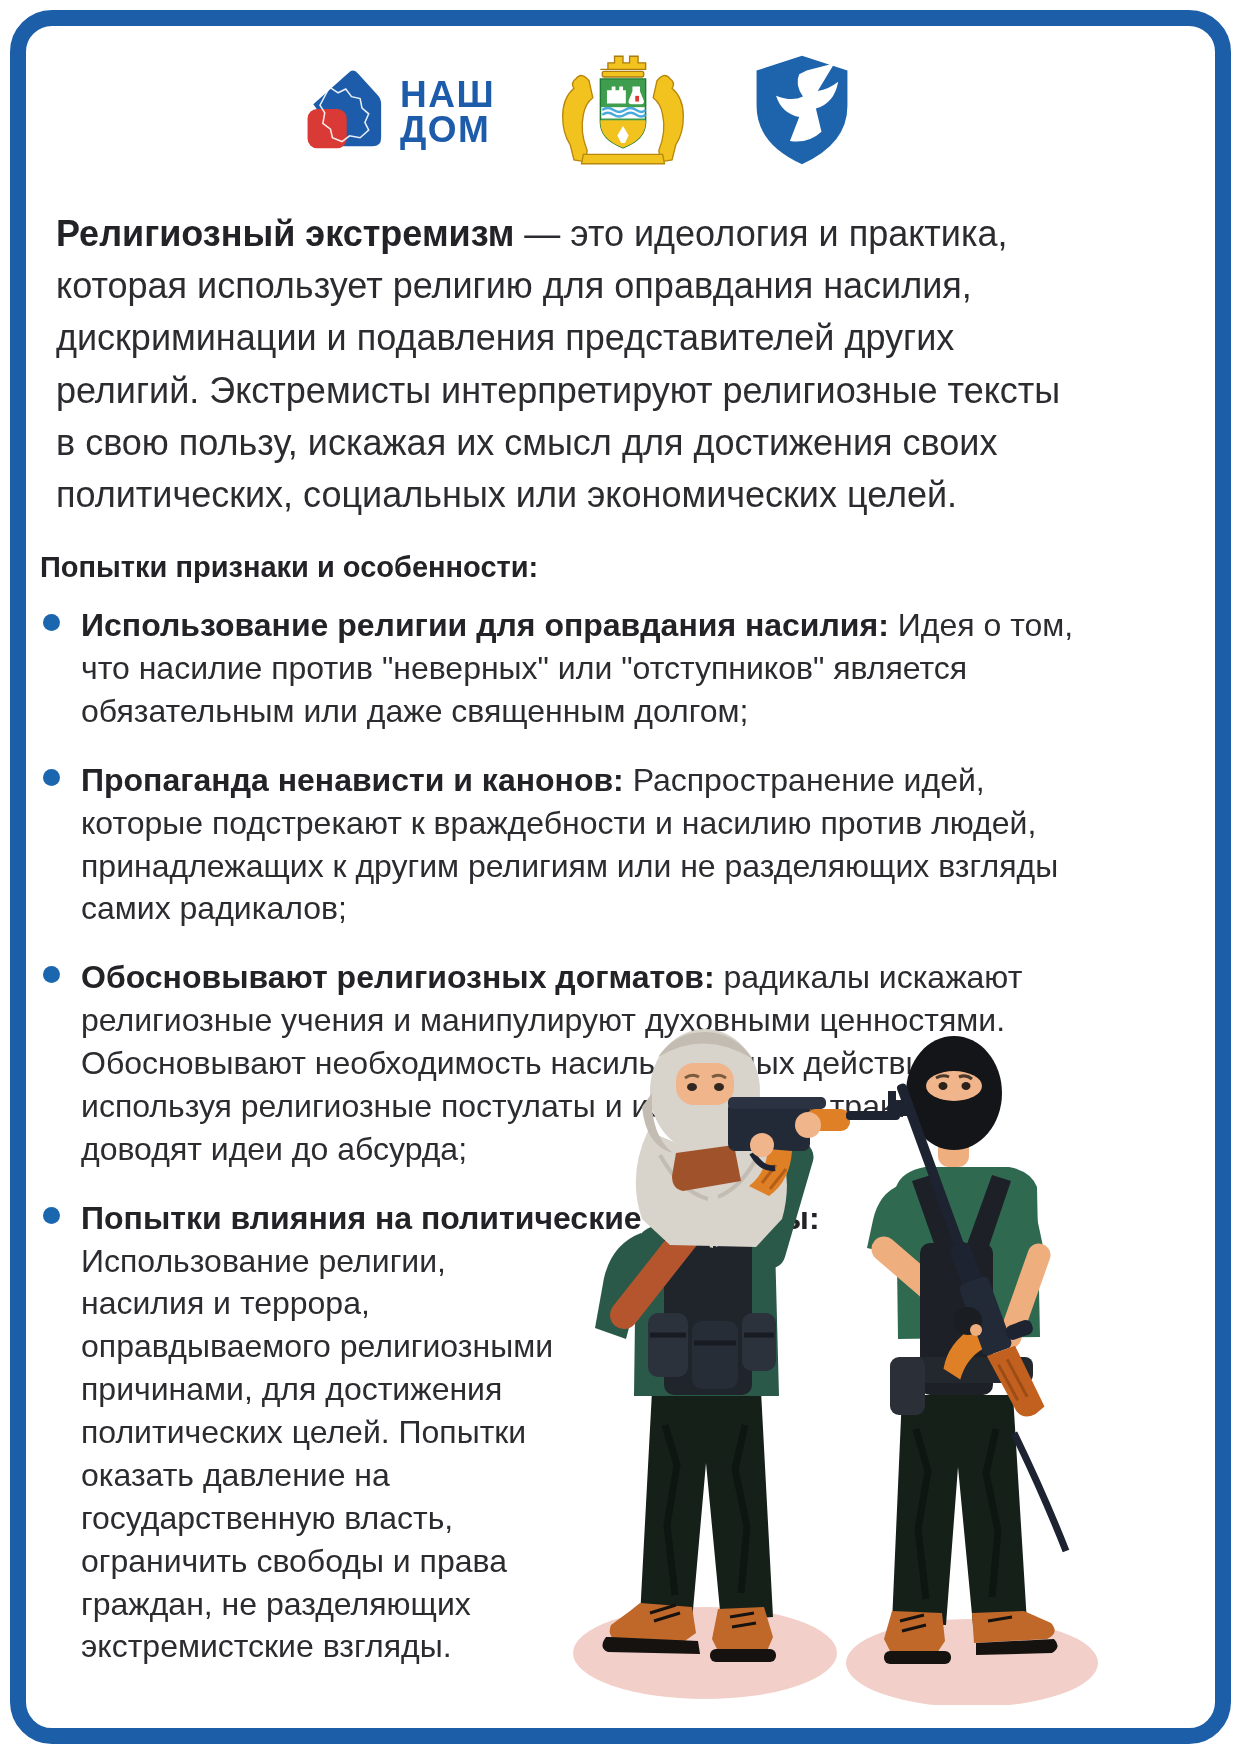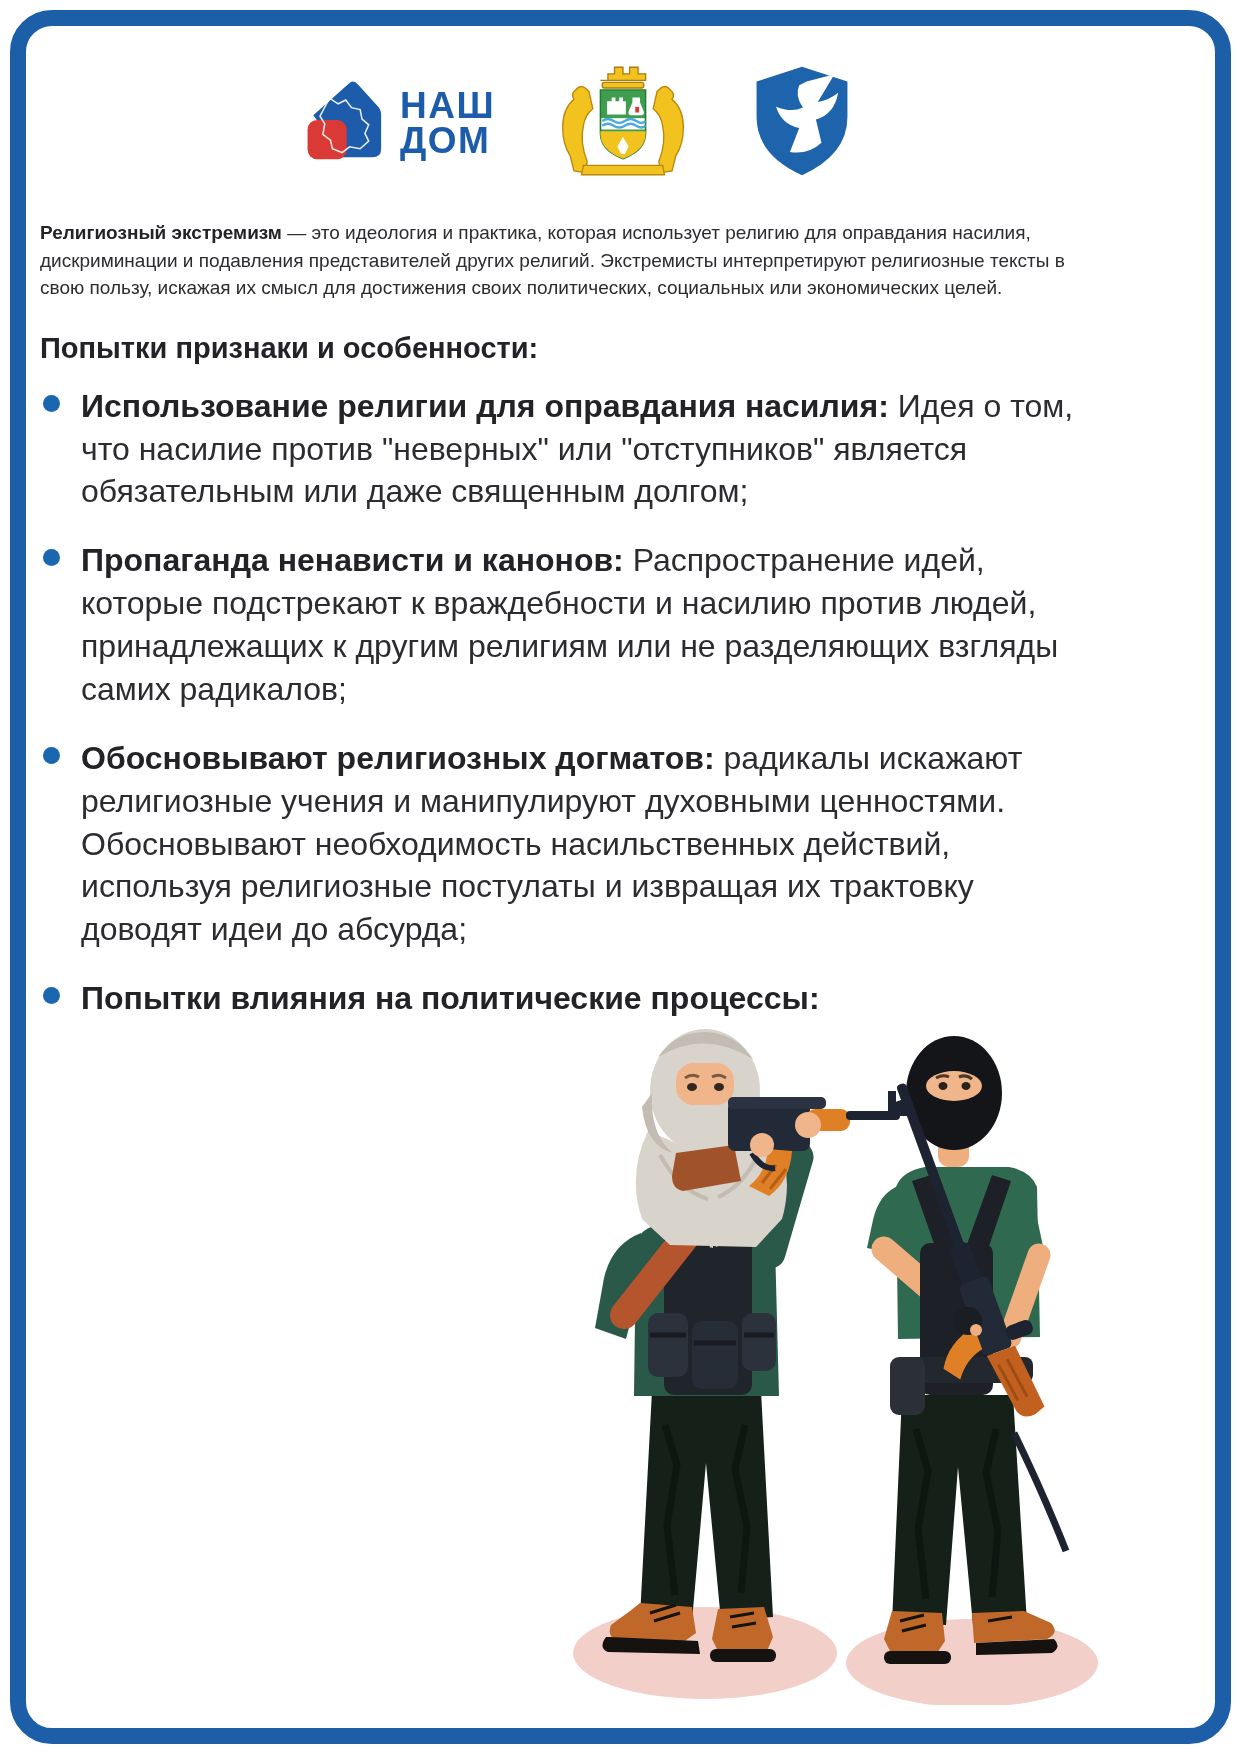--- a/index.html
+++ b/index.html
@@ -13,21 +13,21 @@
   }
   .frame{
     position:absolute;
     left:10px;top:10px;right:10px;bottom:10px;
     border:16px solid #1c5fa8;
     border-radius:42px;
     pointer-events:none;
   }
   .content{
     position:absolute;
-    left:40px;top:41px;right:40px;
+    left:40px;top:30px;right:40px;
   }
   
   .logos{
     display:flex;
     align-items:center;
     justify-content:center;
     gap:62px;
     margin-top:22px;
     padding-right:90px;
     height:120px;
@@ -35,22 +35,22 @@
   .nashdom{display:flex;align-items:center;gap:16px;}
   .nashdom-text{
     font-weight:bold;
     color:#1d5caa;
     font-size:37px;
     line-height:.95;
     letter-spacing:1.5px;
   }
   
   .intro{
-    margin:36px 0 0 0;
-    font-size:19px;
+    margin:36px 0 0 16px;
+    font-size:36px;
     line-height:1.45;
     max-width:1025px;
     color:#2c2b30;
   }
   .intro b{color:#232227;}
   .features-heading{
     margin:30px 0 20px 0;
     font-size:29px;
     font-weight:bold;
     color:#232227;
@@ -157,21 +157,21 @@
     <li>
       <span class="dot"></span>
       <span><span class="b-label">Пропаганда ненависти и канонов:</span><span> Распространение идей, которые подстрекают к враждебности и насилию против людей, принадлежащих к другим религиям или не разделяющих взгляды самих радикалов;</span></span>
     </li>
     <li>
       <span class="dot"></span>
       <span><span class="b-label">Обосновывают религиозных догматов:</span><span> радикалы искажают религиозные учения и манипулируют духовными ценностями. Обосновывают необходимость насильственных действий, используя религиозные постулаты и извращая их трактовку доводят идеи до абсурда;</span></span>
     </li>
     <li>
       <span class="dot"></span>
-      <span><span class="b-label">Попытки влияния на политические процессы:</span></span>
+      <span><span class="b-label">Попытки влияния на политические процессы:</span><span class="b5-text">Использование религии, насилия и террора, оправдываемого религиозными причинами, для достижения политических целей. Попытки оказать давление на государственную власть, ограничить свободы и права граждан, не разделяющих экстремистские взгляды.</span></span>
     </li>
   </ul>
 </div>
 
 <div class="illustration">
 <svg width="600" height="700" viewBox="0 0 600 700">
 
   <ellipse cx="165" cy="648" rx="132" ry="46" fill="#f2cfc9"></ellipse>
   <ellipse cx="432" cy="658" rx="126" ry="44" fill="#f2cfc9"></ellipse>
 

